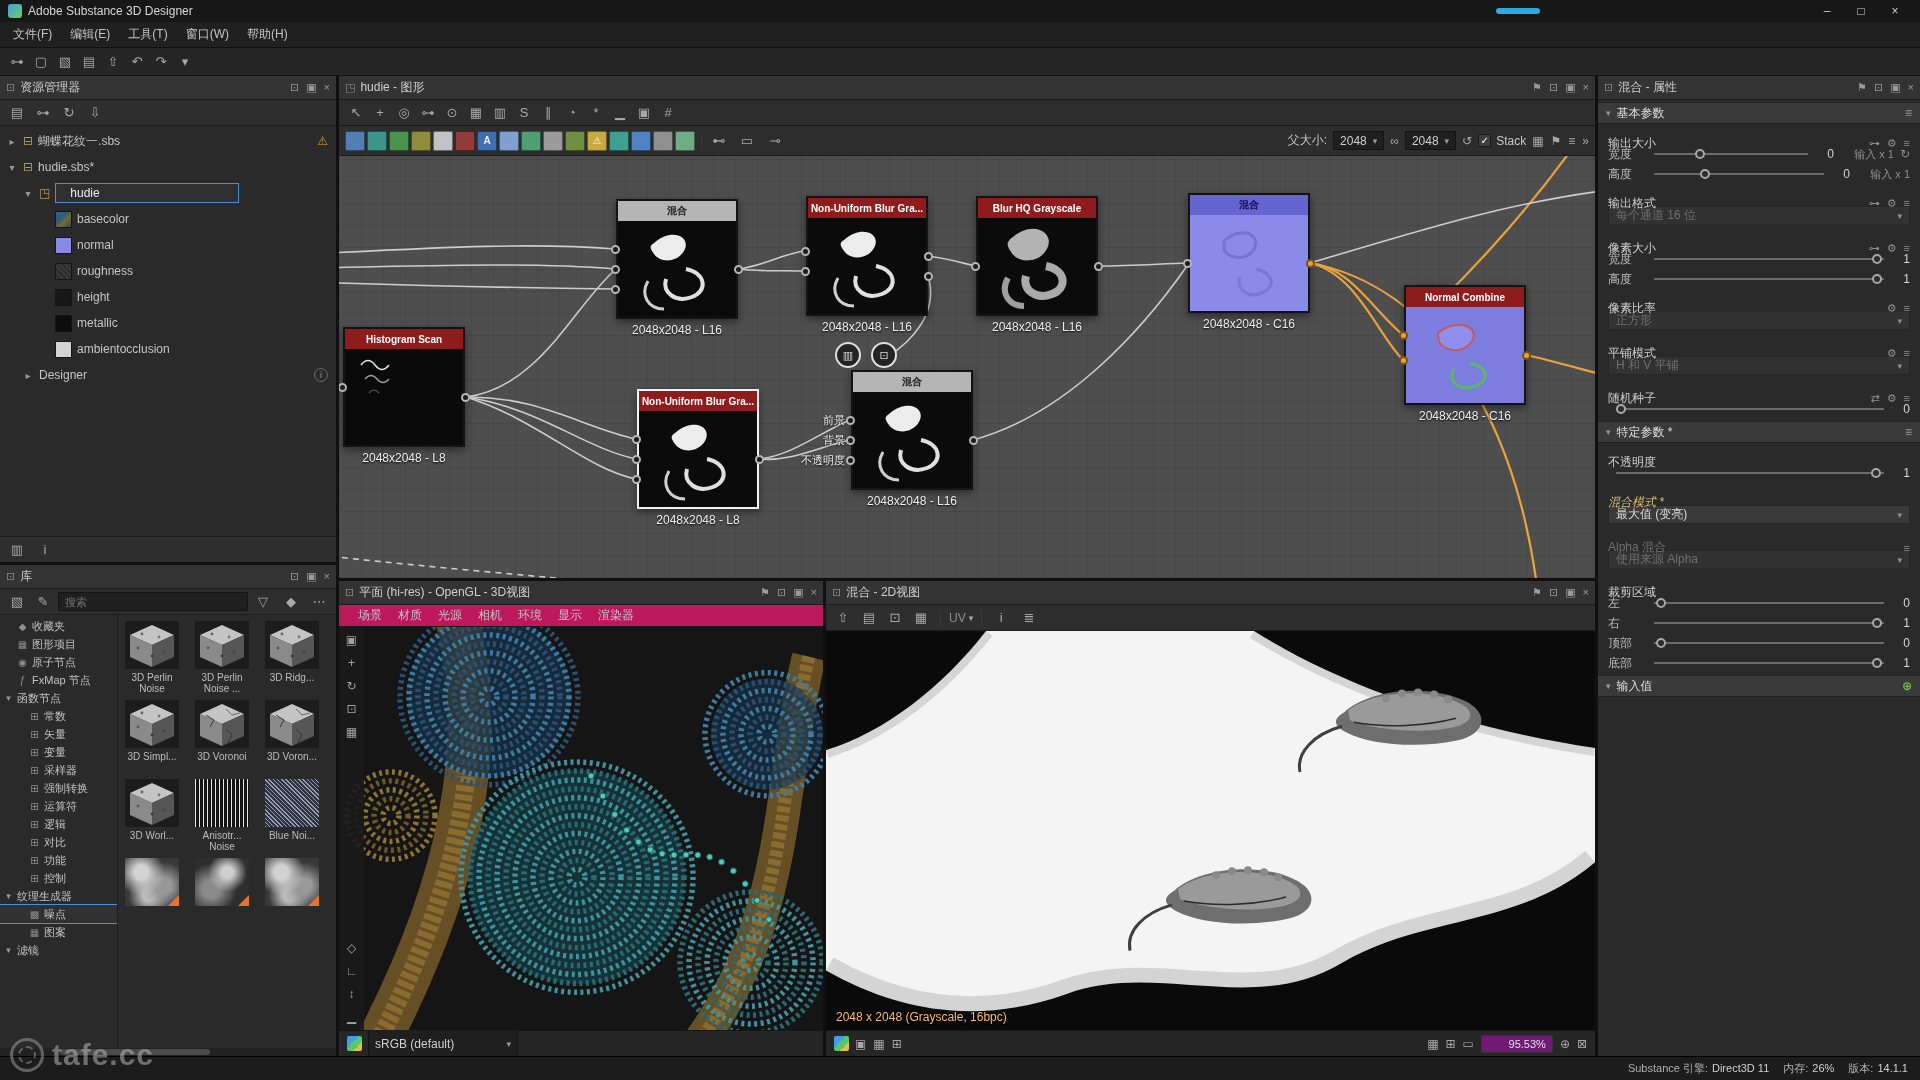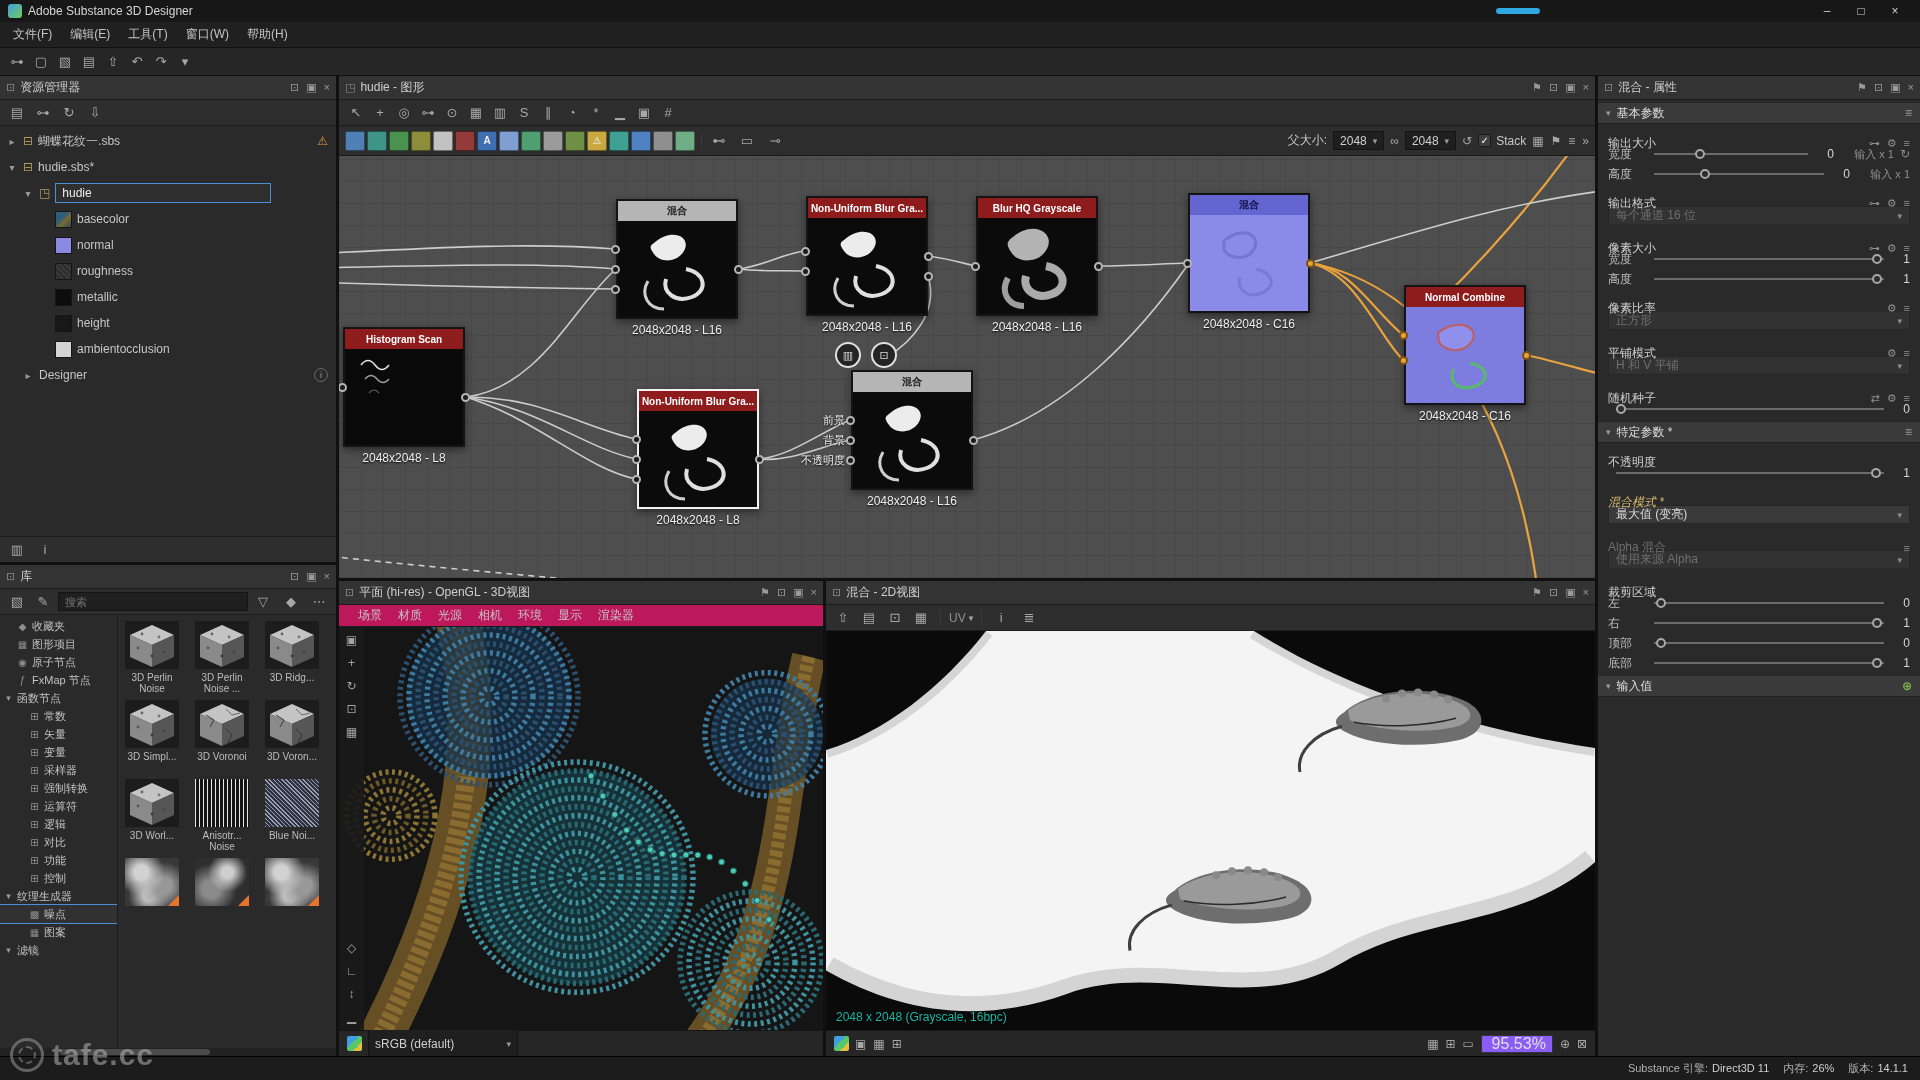--- a/index.html
+++ b/index.html
@@ -37,21 +37,21 @@
 .tree-ficon{color:#b09a5a;font-size:12px;flex:none}
 .tree-thumb{width:17px;height:17px;flex:none;border:1px solid #151515}
 .th-basecolor{background:linear-gradient(135deg,#2e5f7a 0 40%,#7a6a2e 60%,#2e4a5f)}
 .th-normal{background:#8a8ae4}
 .th-roughness{background:repeating-linear-gradient(45deg,#3a3a3a 0 2px,#2c2c2c 2px 4px)}
 .th-metallic{background:#0d0d0d}
 .th-height{background:#181818}
 .th-ao{background:#d4d4d4}
 .th-opacity{background:#efefef}
 .tree-label{white-space:nowrap}
-.tree-sel{background:#2f2f2f;border:1px solid #4a90d9;padding:2px 6px;width:216px;color:#efefef}
+.tree-sel{background:#2f2f2f;border:1px solid #4a90d9;padding:2px 14px;width:184px;color:#efefef}
 .tree-warn{margin-left:auto;color:#e8a33d}
 .tree-info{margin-left:auto;color:#9a9a9a;border:1px solid #6a6a6a;border-radius:50%;width:14px;height:14px;line-height:12px;text-align:center;font-size:9px}
 #explorer-footer{height:26px;display:flex;align-items:center;gap:6px;padding:0 6px;background:#2e2e2e;border-top:1px solid #1e1e1e;flex:none}
 
 #library{flex:1}
 .search-input{flex:1;height:19px;background:#1f1f1f;border:1px solid #141414;color:#bbb;padding:0 6px;font-size:11px;font-family:inherit}
 #library-body{flex:1;display:flex;overflow:hidden}
 #library-cats{width:118px;border-right:1px solid #1d1d1d;padding-top:2px;overflow:hidden;flex:none}
 .cat-row{height:18px;display:flex;align-items:center;gap:4px;padding:0 4px;color:#c2c2c2;font-size:11px;white-space:nowrap}
 .cat-row .ci{color:#8f8f8f;font-size:10px;width:11px;text-align:center;flex:none}
@@ -102,22 +102,22 @@
 .view-menus span{padding:2px 7px;color:#c2c2c2}
 .viewport{flex:1;position:relative;overflow:hidden;background:#141414}
 .viewport svg{position:absolute;left:0;top:0;width:100%;height:100%}
 #view3d-strip{position:absolute;left:0;top:0;bottom:0;width:25px;background:rgba(26,26,26,.92);display:flex;flex-direction:column;align-items:center;padding:6px 0;gap:9px;z-index:5}
 #view3d-strip .sp{flex:1}
 #view3d-strip span{color:#a2a2a2;font-size:12px}
 .view-bottom{height:26px;display:flex;align-items:center;gap:6px;padding:0 8px;background:#262626;border-top:1px solid #151515;flex:none}
 .chip{width:15px;height:15px;border-radius:2px;background:linear-gradient(135deg,#3f9fe0 0 40%,#5ac86a 40% 70%,#e0c23f 70%)}
 .cs-select{height:34px;min-width:150px;background:#1f1f1f;border:1px solid #141414;display:flex;align-items:center;padding:8px 6px;gap:8px;color:#cfcfcf}
 .cs-select .caret{margin-left:auto;color:#9a9a9a;font-size:9px}
-#view2d-info{position:absolute;left:10px;bottom:6px;color:#14b8a6;font-size:12px;z-index:5;text-shadow:0 1px 2px #000}
-.zoom-box{width:72px;height:18px;background:#8b5cf6;border:1px solid #333;color:#e0e0e0;display:flex;align-items:center;justify-content:flex-end;padding:0 6px;font-size:16px}
+#view2d-info{position:absolute;left:10px;bottom:6px;color:#fdba74;font-size:12px;z-index:5;text-shadow:0 1px 2px #000}
+.zoom-box{width:72px;height:18px;background:#701a75;border:1px solid #333;color:#e0e0e0;display:flex;align-items:center;justify-content:flex-end;padding:0 6px;font-size:11px}
 .vb-right{margin-left:auto;display:flex;align-items:center;gap:7px}
 
 #props{flex:1}
 #props-rows{flex:1;overflow:hidden;padding-bottom:10px}
 .prop-section{height:22px;background:#3a3a3a;display:flex;align-items:center;gap:6px;padding:0 8px;margin-top:2px;border-top:1px solid #262626;border-bottom:1px solid #202020}
 .sec-arrow{color:#9a9a9a;font-size:9px}
 .sec-label{color:#dedede}
 .sec-right{margin-left:auto;color:#9a9a9a}
 .sec-right.plus{color:#7ab648;font-weight:bold}
 .prop-group{height:20px;display:flex;align-items:center;padding:19px 10px 0}
@@ -224,27 +224,27 @@
             <span class="tree-thumb th-normal"></span>
             <span class="tree-label">normal</span>
           </div>
           <div class="tree-row" style="padding-left: 38px;">
             <span class="tree-arrow"></span>
             <span class="tree-thumb th-roughness"></span>
             <span class="tree-label">roughness</span>
           </div>
           <div class="tree-row" style="padding-left: 38px;">
             <span class="tree-arrow"></span>
+            <span class="tree-thumb th-height"></span>
+            <span class="tree-label">height</span>
+          </div>
+          <div class="tree-row" style="padding-left: 38px;">
+            <span class="tree-arrow"></span>
             <span class="tree-thumb th-metallic"></span>
             <span class="tree-label">metallic</span>
-          </div>
-          <div class="tree-row" style="padding-left: 38px;">
-            <span class="tree-arrow"></span>
-            <span class="tree-thumb th-height"></span>
-            <span class="tree-label">height</span>
           </div>
           <div class="tree-row" style="padding-left: 38px;">
             <span class="tree-arrow"></span>
             <span class="tree-thumb th-ao"></span>
             <span class="tree-label">ambientocclusion</span>
           </div>
           <div class="tree-row" style="padding-left: 22px;">
             <span class="tree-arrow">▸</span>
             <span class="tree-label">Designer</span>
             <span class="tree-info">i</span>

